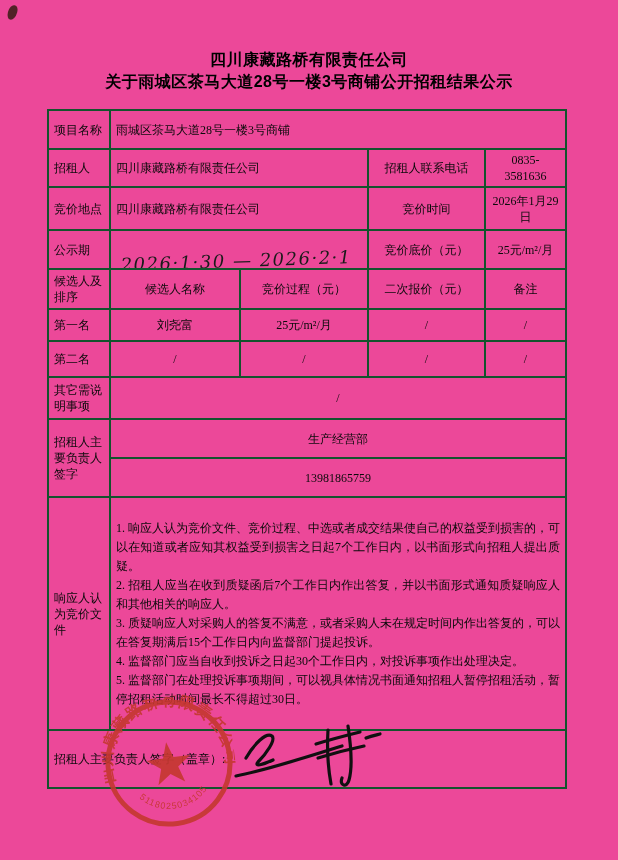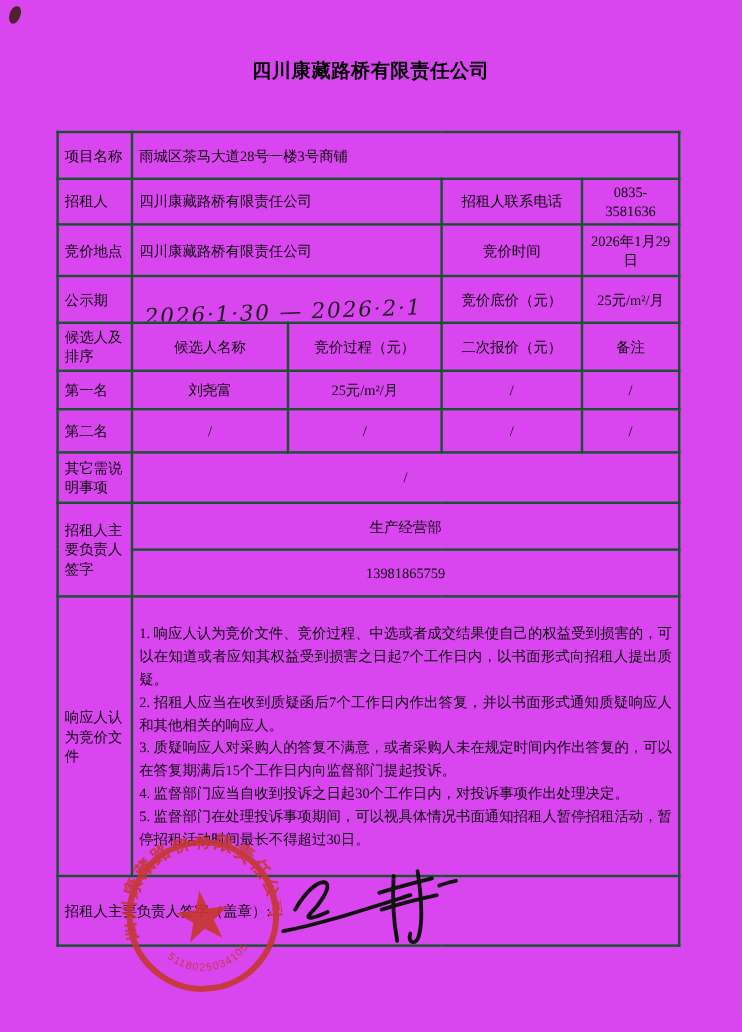--- a/index.html
+++ b/index.html
@@ -1,18 +1,18 @@
 <!DOCTYPE html>
 <html><head>
 <meta charset="utf-8">
 <style>
   html,body { margin:0; padding:0; background:#888; }
   .page {
     position:relative; width:618px; height:860px; margin:0 auto;
-    background:#d946ef; overflow:hidden;
+    background:#ec4899; overflow:hidden;
     font-family:"Liberation Serif", serif; color:#0a0a0a;
   }
   .corner-mark {
     position:absolute; left:8px; top:5px; width:9px; height:15px;
     background:#44201d; border-radius:55% 40% 60% 45%;
     transform:rotate(14deg); opacity:.92;
   }
   .titles {
     position:absolute; top:49px; left:0; width:100%; text-align:center;
     font-family:"Liberation Sans", sans-serif; font-weight:bold;
@@ -51,20 +51,21 @@
 </style>
 </head>
 <body>
 
 <div class="page">
 
   <div class="corner-mark"></div>
 
   <div class="titles">
     <div>四川康藏路桥有限责任公司</div>
+    <div>关于雨城区茶马大道28号一楼3号商铺公开招租结果公示</div>
   </div>
 
   <table class="doc">
     <colgroup>
       <col style="width:62px">
         <col style="width:130px">
         <col style="width:128px">
       <col style="width:117px">
         <col style="width:81px">
     </colgroup>

